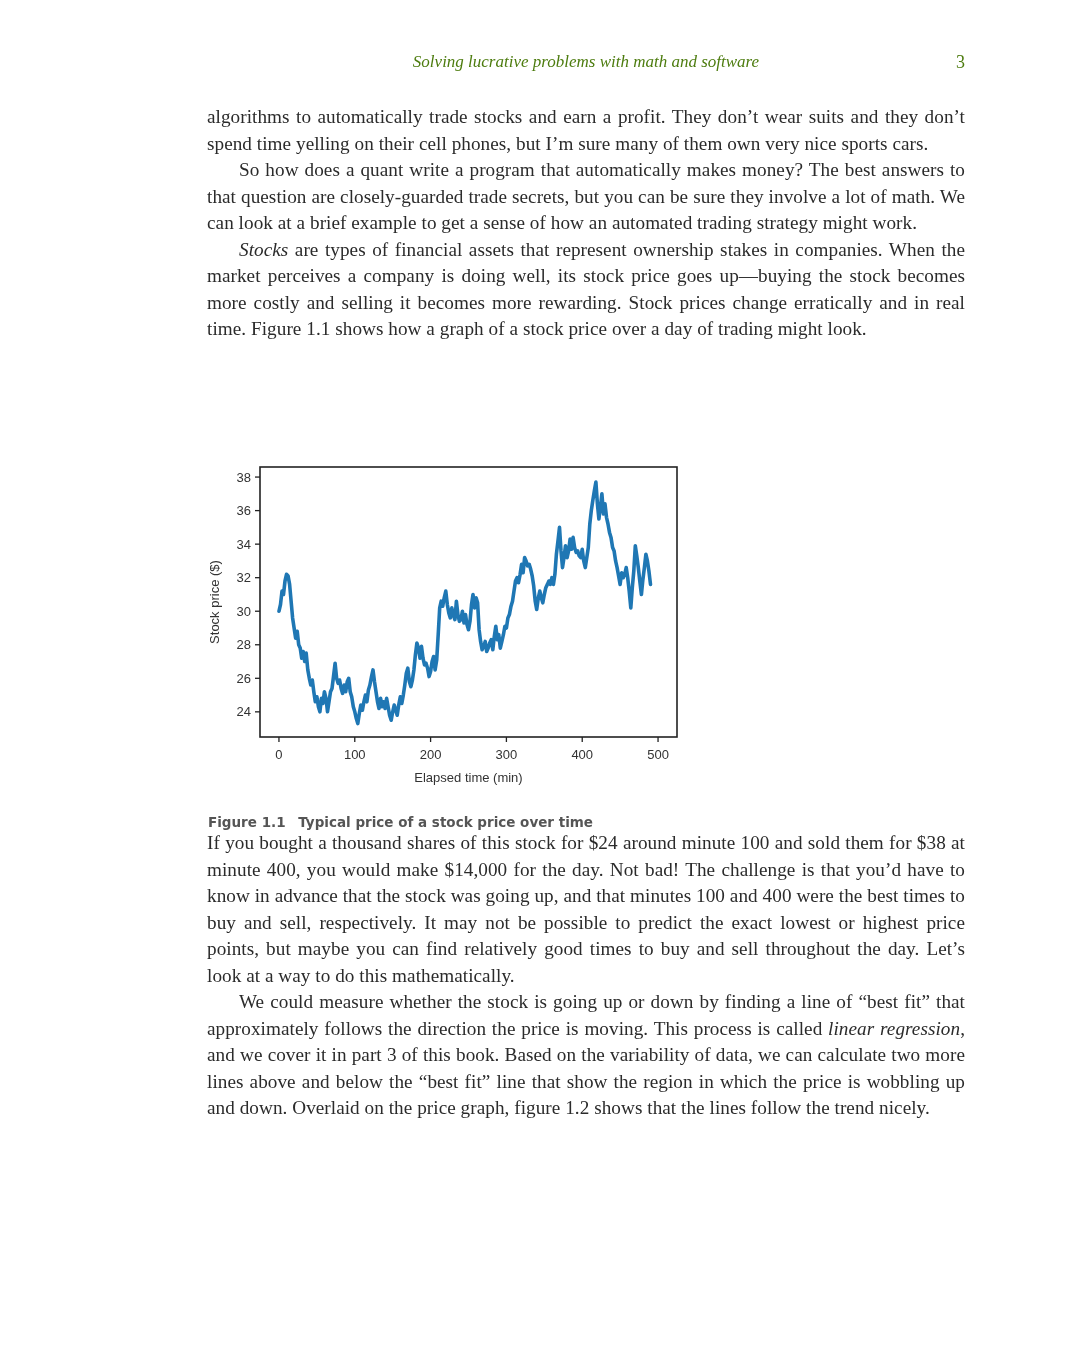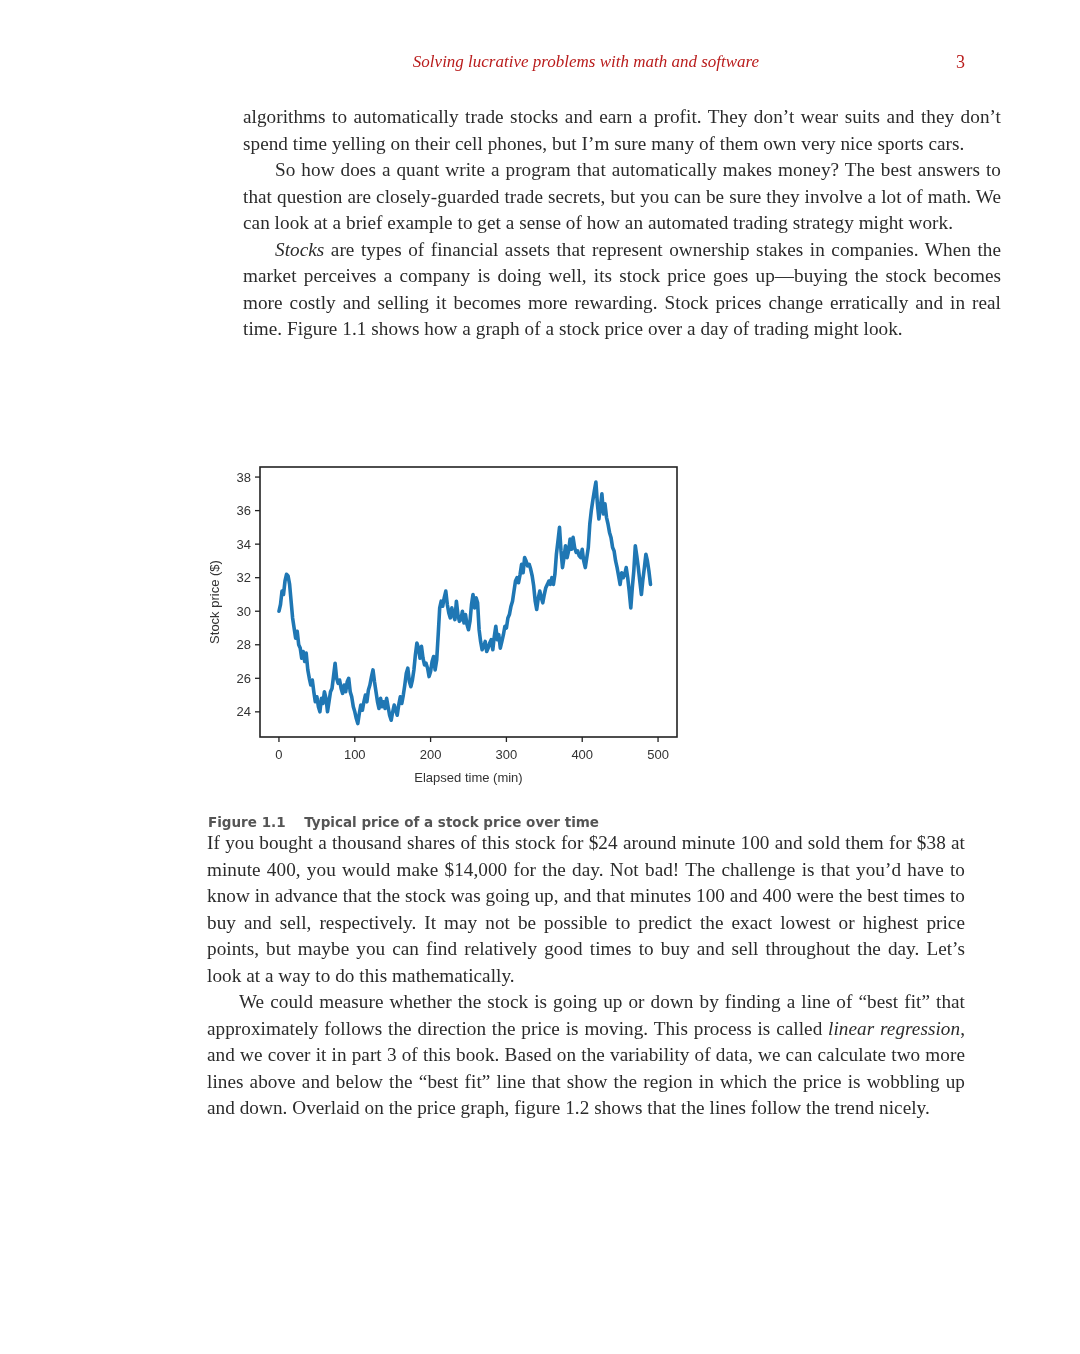--- a/index.html
+++ b/index.html
@@ -1,43 +1,43 @@
 <!DOCTYPE html>
 <html><head>
 <meta charset="utf-8">
 <style>
   html, body { margin: 0; padding: 0; background: #ffffff; }
   body { width: 1080px; height: 1354px; position: relative; overflow: hidden; color: #2a2a2a; }
   .page { position: absolute; left: 0; top: 0; width: 1080px; height: 1354px; }
   .running-head {
     position: absolute; left: 207px; top: 50px; width: 758px; height: 26px;
     font-family: "Liberation Serif", "DejaVu Serif", serif; font-style: italic;
-    font-size: 17px; color: #b91c1c;
+    font-size: 17px; color: #4d7c0f;
   }
   .running-head .title { position: absolute; left: 0; width: 758px; text-align: center; top: 2px; }
   .running-head .pagenum { position: absolute; right: 0; top: 2px; font-style: normal; font-size: 18px; }
   .body-text {
     position: absolute; left: 207px; width: 758px;
     font-family: "Liberation Serif", "DejaVu Serif", serif;
     font-size: 19.2px; line-height: 26.5px; color: #2b2b2b;
     text-align: justify; letter-spacing: 0.05px;
   }
   .body-text p { margin: 0; }
   .body-text p.indent { text-indent: 32px; }
   .body-text em { font-style: italic; }
-  .block1 { top: 104px; margin-left: 36px; }
+  .block1 { top: 104px; }
   .block2 { top: 830px; }
   .figure { position: absolute; left: 200px; top: 455px; width: 500px; height: 340px; }
   .figure svg { position: absolute; left: 0; top: 0; }
   .caption {
     position: absolute; left: 208px; top: 814px;
     font-family: "DejaVu Sans", "Liberation Sans", sans-serif; font-weight: bold;
     font-size: 13.5px; color: #555;
   }
-  .caption .num { margin-right: 14px; }
+  .caption .num { margin-right: 8px; }
   .axis-text { font-family: "Liberation Sans", "DejaVu Sans", sans-serif; font-size: 13px; fill: #333; }
 </style>
 </head>
 <body>
 
 <div class="page">
 
   <div class="running-head">
     <span class="title">Solving lucrative problems with math and software</span>
     <span class="pagenum">3</span>

